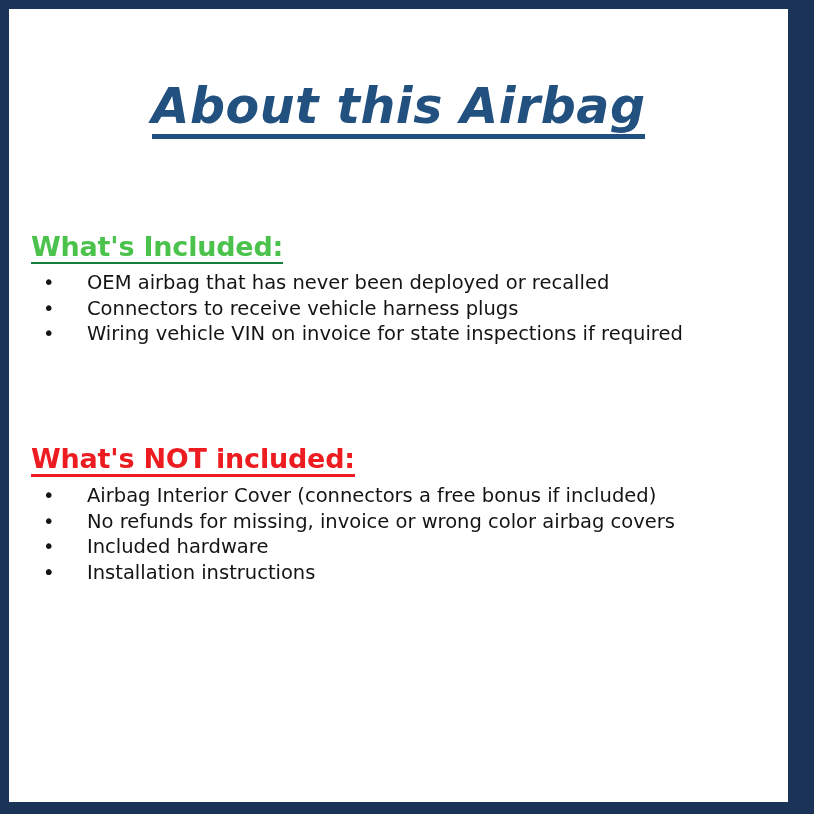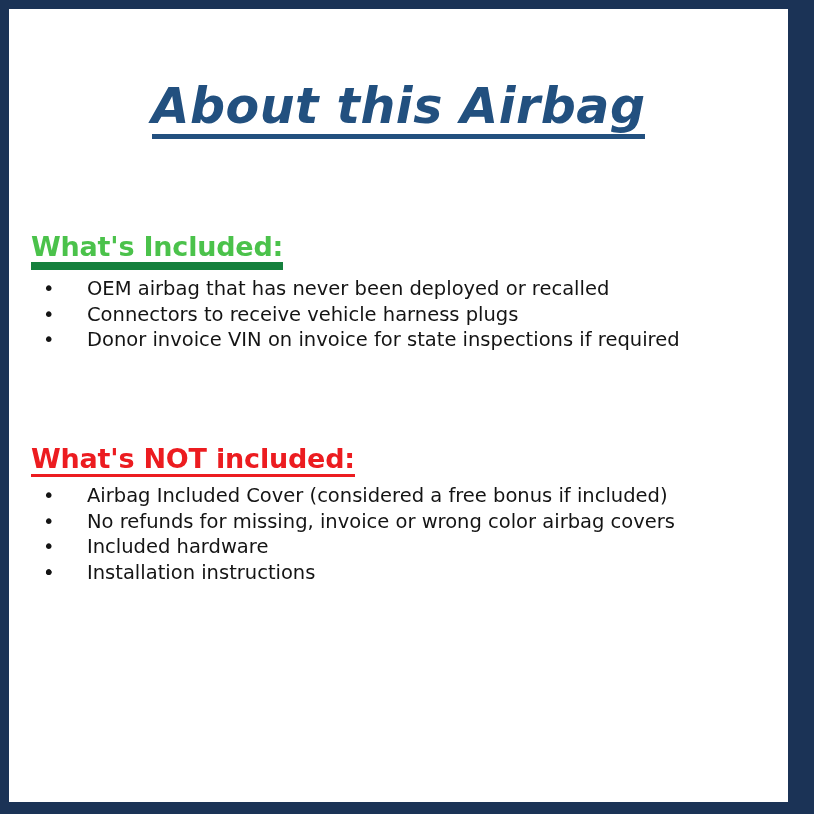--- a/index.html
+++ b/index.html
@@ -71,21 +71,21 @@
     font-family: "DejaVu Sans", sans-serif;
     font-size: 27px;
     font-weight: bold;
     line-height: 1.15;
     letter-spacing: -0.2px;
     padding-bottom: 0px;
     margin: 0 0 6px 0;
   }
   .heading-included {
     color: #4BC24B;
-    border-bottom: 8px solid #15803d;
+    border-bottom: 2px solid #15803d;
   }
   .heading-not-included {
     color: #EC1C20;
     border-bottom: 3px solid #EC1C20;
   }
 
   ul.bullets {
     list-style: none;
     margin: 0;
     padding: 0;
@@ -131,31 +131,31 @@
         <li>
           <span class="bullet-dot">•</span>
           <span>OEM airbag that has never been deployed or recalled</span>
         </li>
         <li>
           <span class="bullet-dot">•</span>
           <span>Connectors to receive vehicle harness plugs</span>
         </li>
         <li>
           <span class="bullet-dot">•</span>
-          <span>Donor invoice VIN on invoice for state inspections if required</span>
+          <span>Wiring vehicle VIN on invoice for state inspections if required</span>
         </li>
       </ul>
     </div>
 
     <div class="section section-not-included">
       <div class="section-heading heading-not-included">What's NOT included:</div>
       <ul class="bullets">
         <li>
           <span class="bullet-dot">•</span>
-          <span>Airbag Included Cover (considered a free bonus if included)</span>
+          <span>Airbag Interior Cover (connectors a free bonus if included)</span>
         </li>
         <li>
           <span class="bullet-dot">•</span>
           <span>No refunds for missing, invoice or wrong color airbag covers</span>
         </li>
         <li>
           <span class="bullet-dot">•</span>
           <span>Included hardware</span>
         </li>
         <li>

